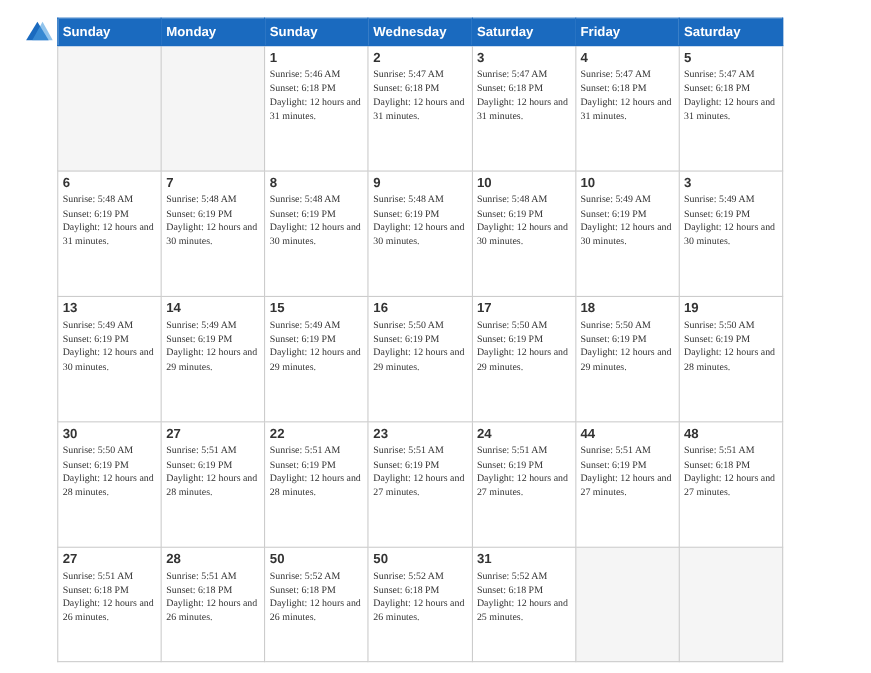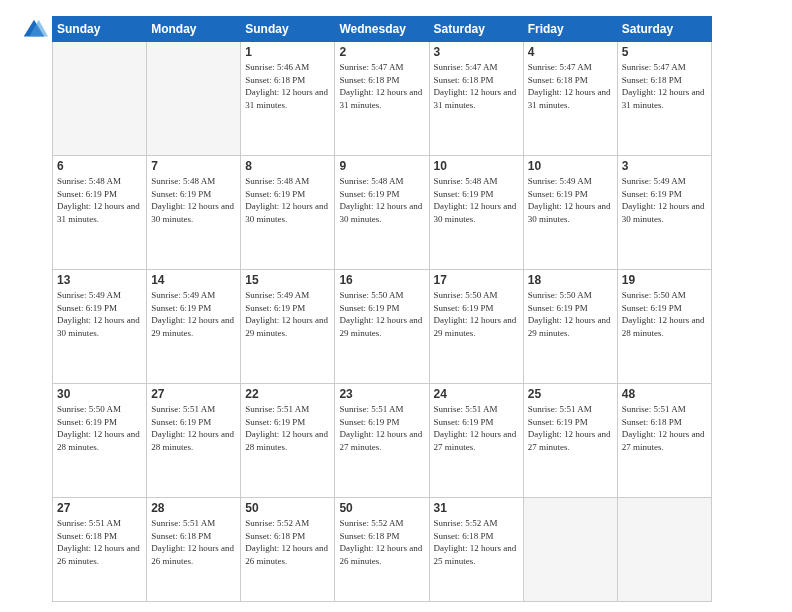--- a/index.html
+++ b/index.html
@@ -281,21 +281,21 @@
 Sunset: 6:19 PM
 Daylight: 12 hours and 27 minutes.</div>
           </td>
           <td>
             <span class="day-number">24</span>
             <div class="day-info" style="white-space: pre-line;">Sunrise: 5:51 AM
 Sunset: 6:19 PM
 Daylight: 12 hours and 27 minutes.</div>
           </td>
           <td>
-            <span class="day-number">25</span>
+            <span class="day-number">44</span>
             <div class="day-info" style="white-space: pre-line;">Sunrise: 5:51 AM
 Sunset: 6:19 PM
 Daylight: 12 hours and 27 minutes.</div>
           </td>
           <td>
             <span class="day-number">48</span>
             <div class="day-info" style="white-space: pre-line;">Sunrise: 5:51 AM
 Sunset: 6:18 PM
 Daylight: 12 hours and 27 minutes.</div>
           </td>

